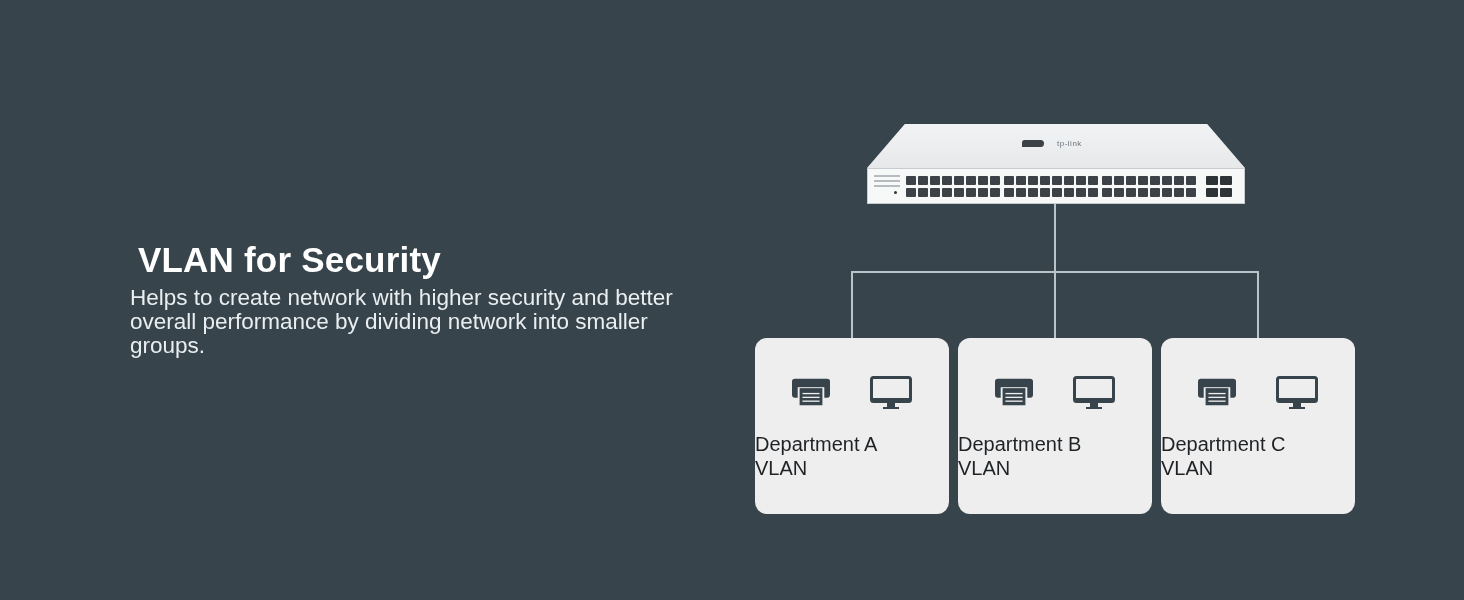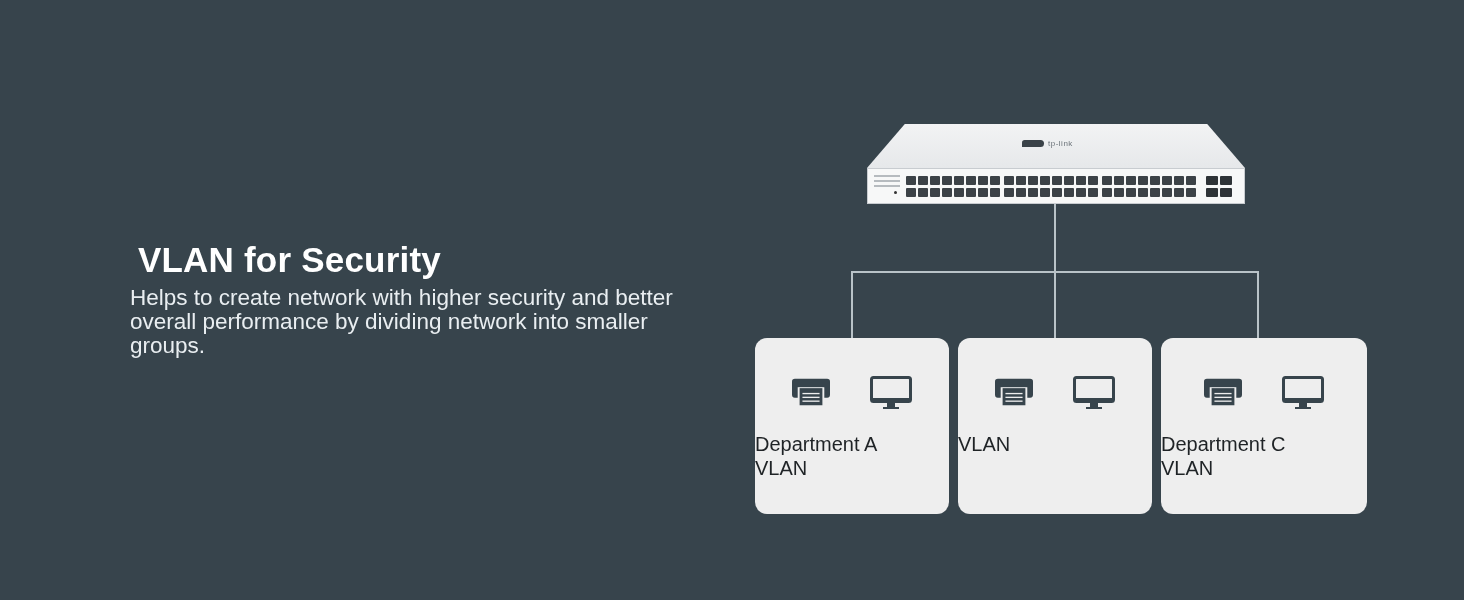--- a/index.html
+++ b/index.html
@@ -18,21 +18,21 @@
     position: absolute; left: 130px; top: 286px; width: 560px;
     color: #e9eef1; font-size: 22.5px; line-height: 24px; margin: 0;
   }
   
   .switch { position: absolute; left: 867px; top: 124px; width: 378px; height: 80px; }
   .sw-top {
     position: absolute; left: 0; top: 0; width: 378px; height: 44px;
     background: linear-gradient(#f2f3f4, #e6e8ea);
     clip-path: polygon(10% 0, 90% 0, 100% 100%, 0 100%);
   }
-  .sw-logo { position: absolute; left: 155px; top: 15px; display: flex; align-items: center; gap: 4px; }
+  .sw-logo { position: absolute; left: 155px; top: 15px; display: flex; align-items: center; gap: 13px; }
   .sw-logo-mark { width: 22px; height: 7px; background: #3a4248; border-radius: 3px 4px 4px 0; }
   .sw-logo-text { font-size: 8px; color: #6c747a; letter-spacing: 0.5px; }
   .sw-front {
     position: absolute; left: 0; top: 44px; width: 378px; height: 36px;
     background: #f7f8f8; border: 1px solid #c8ccd0; box-sizing: border-box;
   }
   .sw-label { position: absolute; left: 6px; top: 6px; width: 26px; }
   .sw-label div { height: 2px; background: #b6bbbf; margin-bottom: 3px; }
   .sw-led { position: absolute; left: 26px; top: 22px; width: 3px; height: 3px; border-radius: 50%; background: #333; }
   .ports { position: absolute; left: 38px; top: 7px; display: flex; gap: 4px; }
@@ -162,24 +162,25 @@
     <div class="card" style="left: 958px;">
     <div class="card-icons">
       <svg width="38" height="30">
           <use href="#printer"></use>
         </svg>
       <svg width="42" height="34">
           <use href="#monitor"></use>
         </svg>
     </div>
     <div class="card-text">
+      <div>Department B</div>
       <div>VLAN</div>
     </div>
     </div>
-    <div class="card" style="left: 1161px; padding-left: 12px;">
+    <div class="card" style="left: 1161px;">
     <div class="card-icons">
       <svg width="38" height="30">
           <use href="#printer"></use>
         </svg>
       <svg width="42" height="34">
           <use href="#monitor"></use>
         </svg>
     </div>
     <div class="card-text">
       <div>Department C</div>

